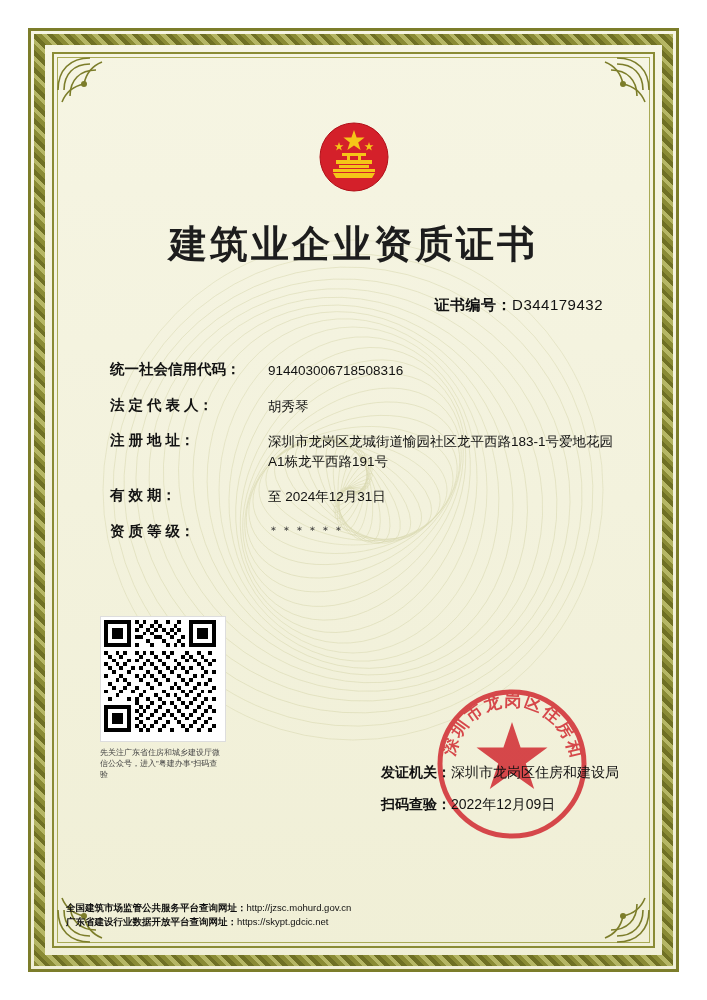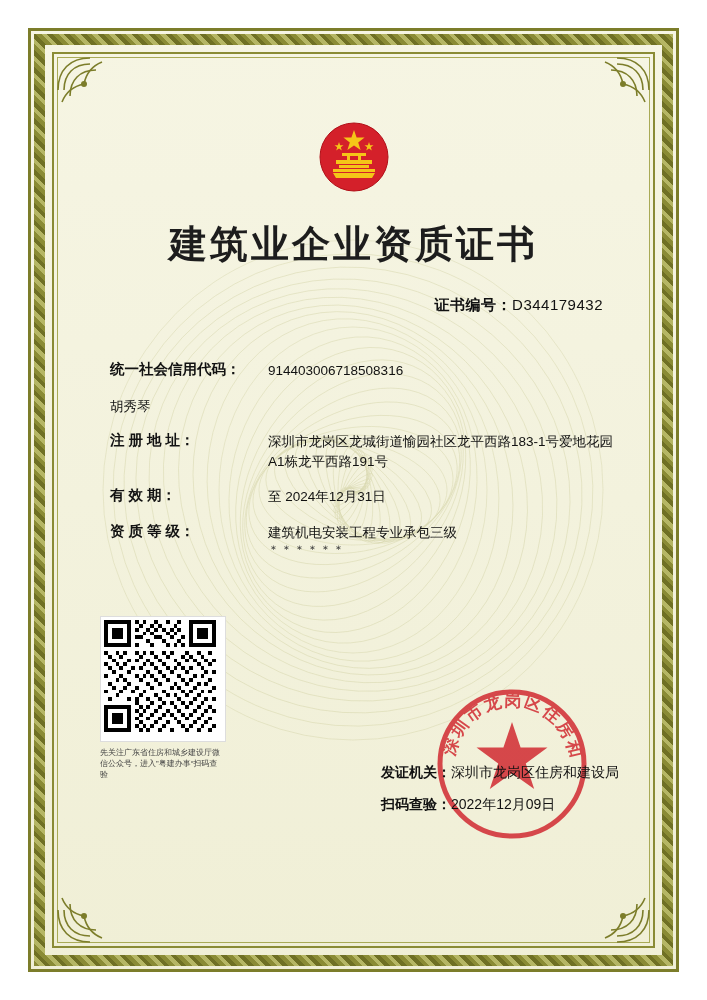--- a/index.html
+++ b/index.html
@@ -368,37 +368,37 @@
 
     <div class="fields">
 
 
       <div class="field-row">
         <div class="field-label">统一社会信用代码：</div>
         <div class="field-value">914403006718508316</div>
       </div>
 
       <div class="field-row">
+        <div class="field-label">法 定 代 表 人：</div>
         <div class="field-value">胡秀琴</div>
       </div>
 
       <div class="field-row">
         <div class="field-label">注 册 地 址：</div>
         <div class="field-value">深圳市龙岗区龙城街道愉园社区龙平西路183-1号爱地花园A1栋龙平西路191号</div>
       </div>
 
       <div class="field-row">
         <div class="field-label">有 效 期：</div>
         <div class="field-value">至 2024年12月31日</div>
       </div>
 
       <div class="field-row">
         <div class="field-label">资 质 等 级：</div>
         <div class="field-value">
-          <span>建筑机电安装工程专业承包三级</span>
           <span class="stars">＊＊＊＊＊＊</span>
         </div>
       </div>
 
     </div>
 
     <div class="qr-block">
       <div class="qr-img">
         <svg width="112" height="112" viewBox="0 0 29 29" xmlns="http://www.w3.org/2000/svg" shape-rendering="crispEdges">
           <rect width="29" height="29" fill="#ffffff"></rect>
@@ -644,15 +644,23 @@
 
     <div class="issue-block">
       <div class="issue-row">
         <span class="label">发证机关：</span><span class="value">深圳市龙岗区住房和建设局</span>
       </div>
       <div class="issue-row">
         <span class="label">扫码查验：</span><span class="value">2022年12月09日</span>
       </div>
     </div>
 
+    <div class="footer">
+      <div class="footer-line">
+        <span class="f-label">全国建筑市场监管公共服务平台查询网址：</span><span class="f-value">http://jzsc.mohurd.gov.cn</span>
+      </div>
+      <div class="footer-line">
+        <span class="f-label">广东省建设行业数据开放平台查询网址：</span><span class="f-value">https://skypt.gdcic.net</span>
+      </div>
+    </div>
 
   </div>
 </div>
 
 </body></html>

